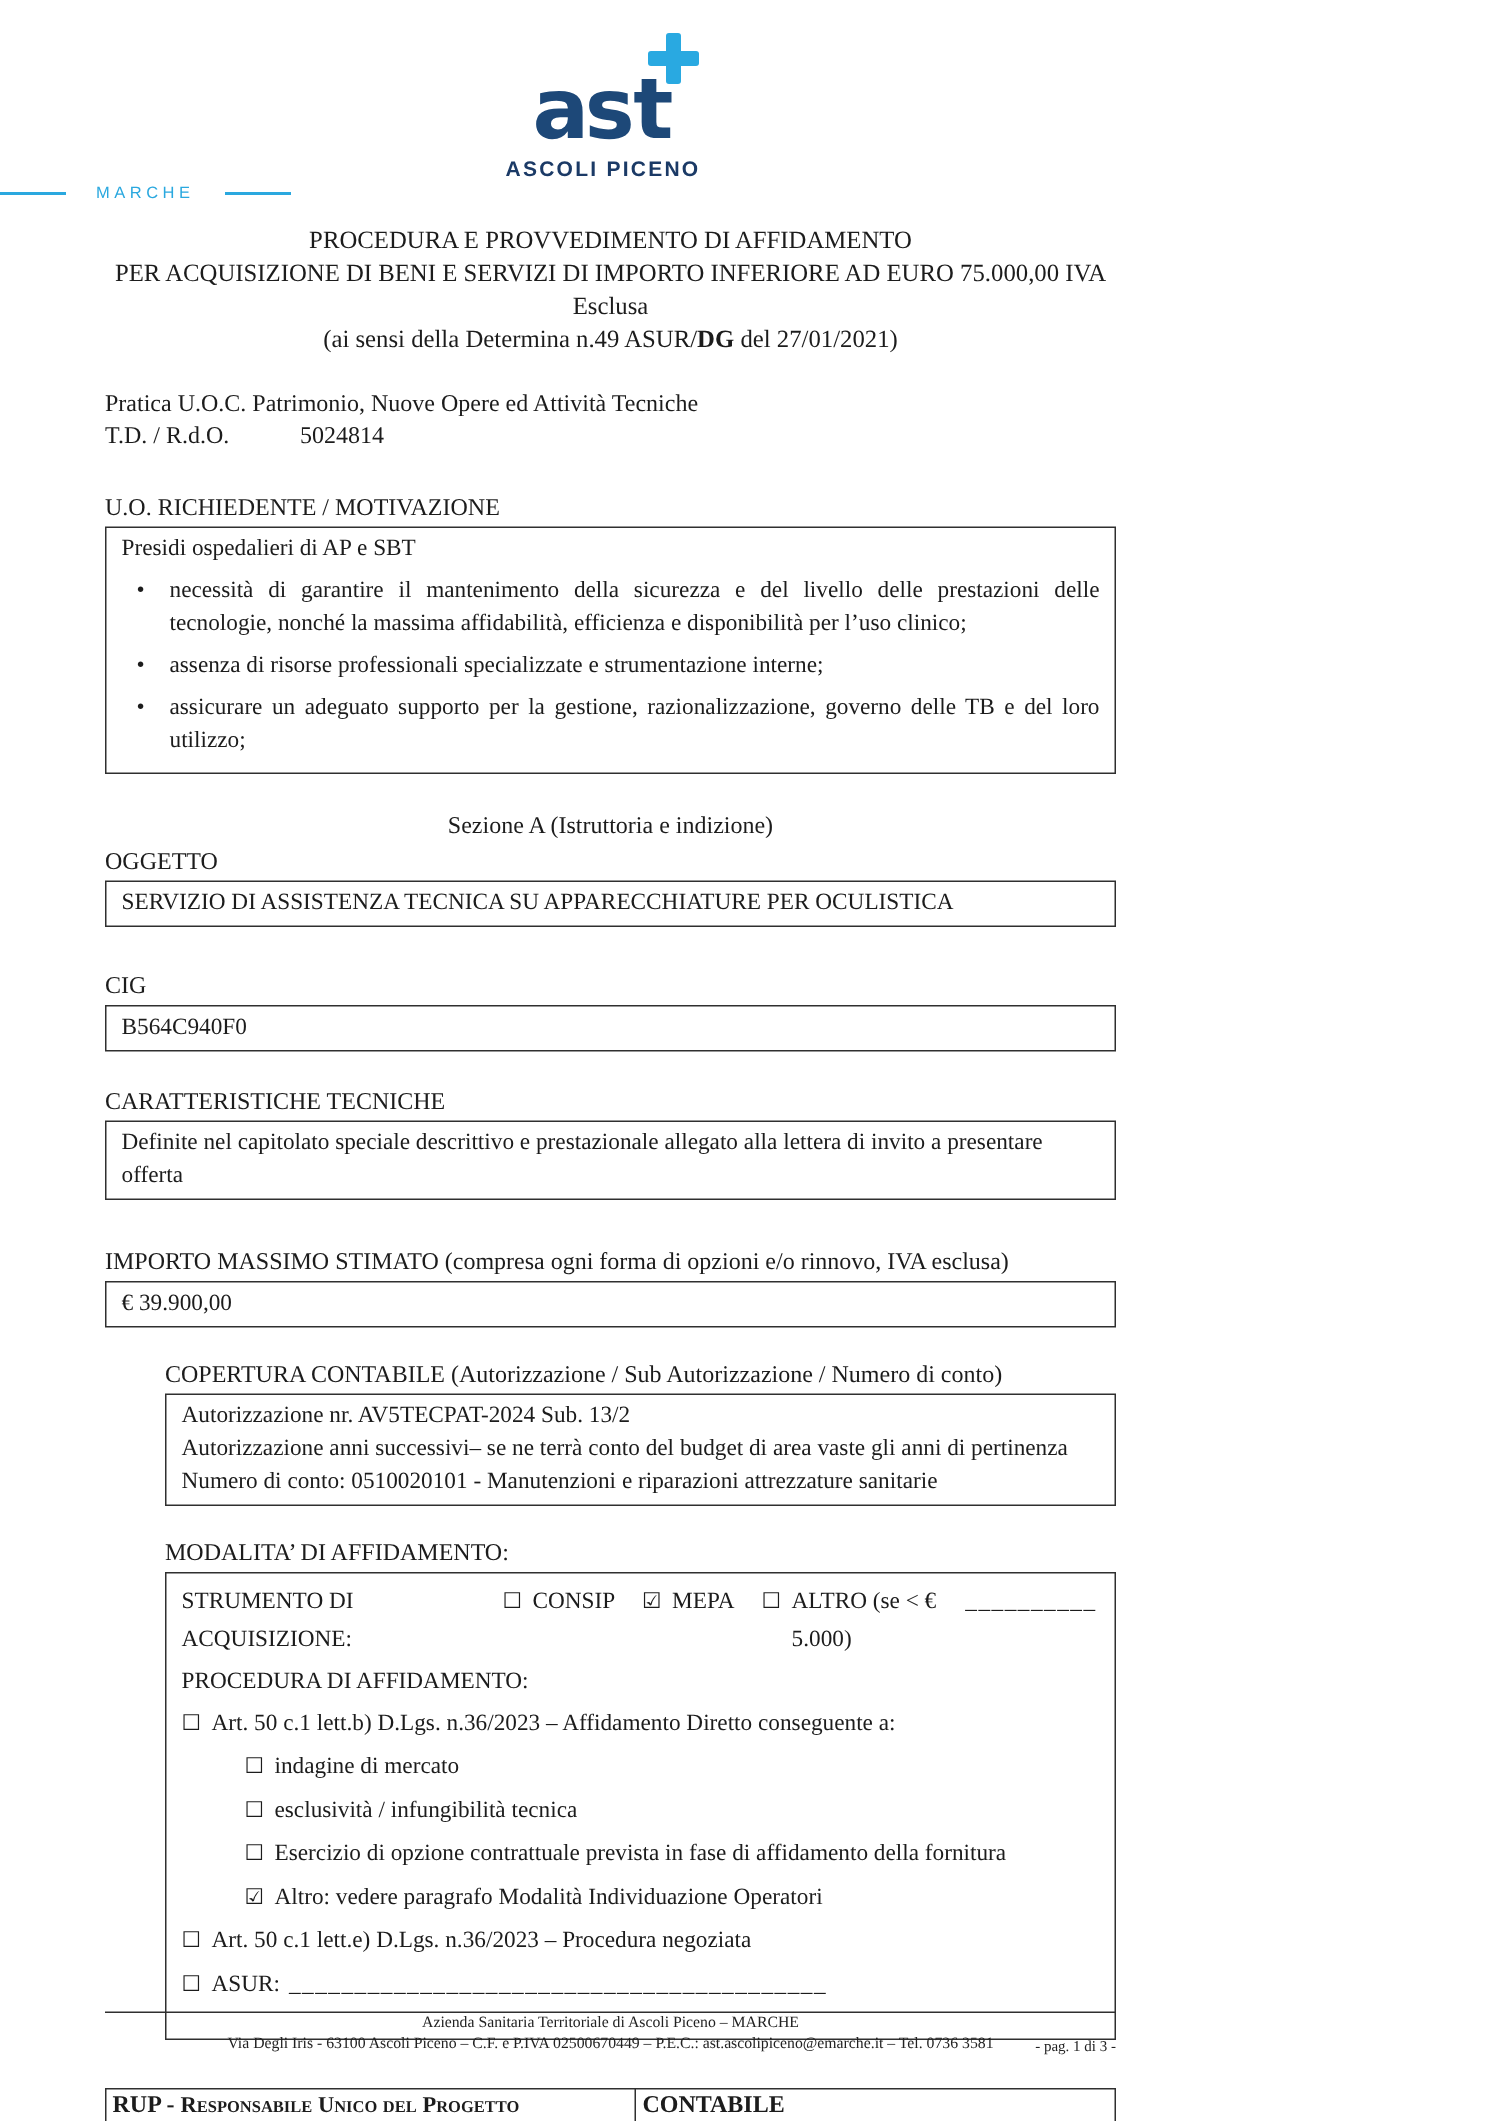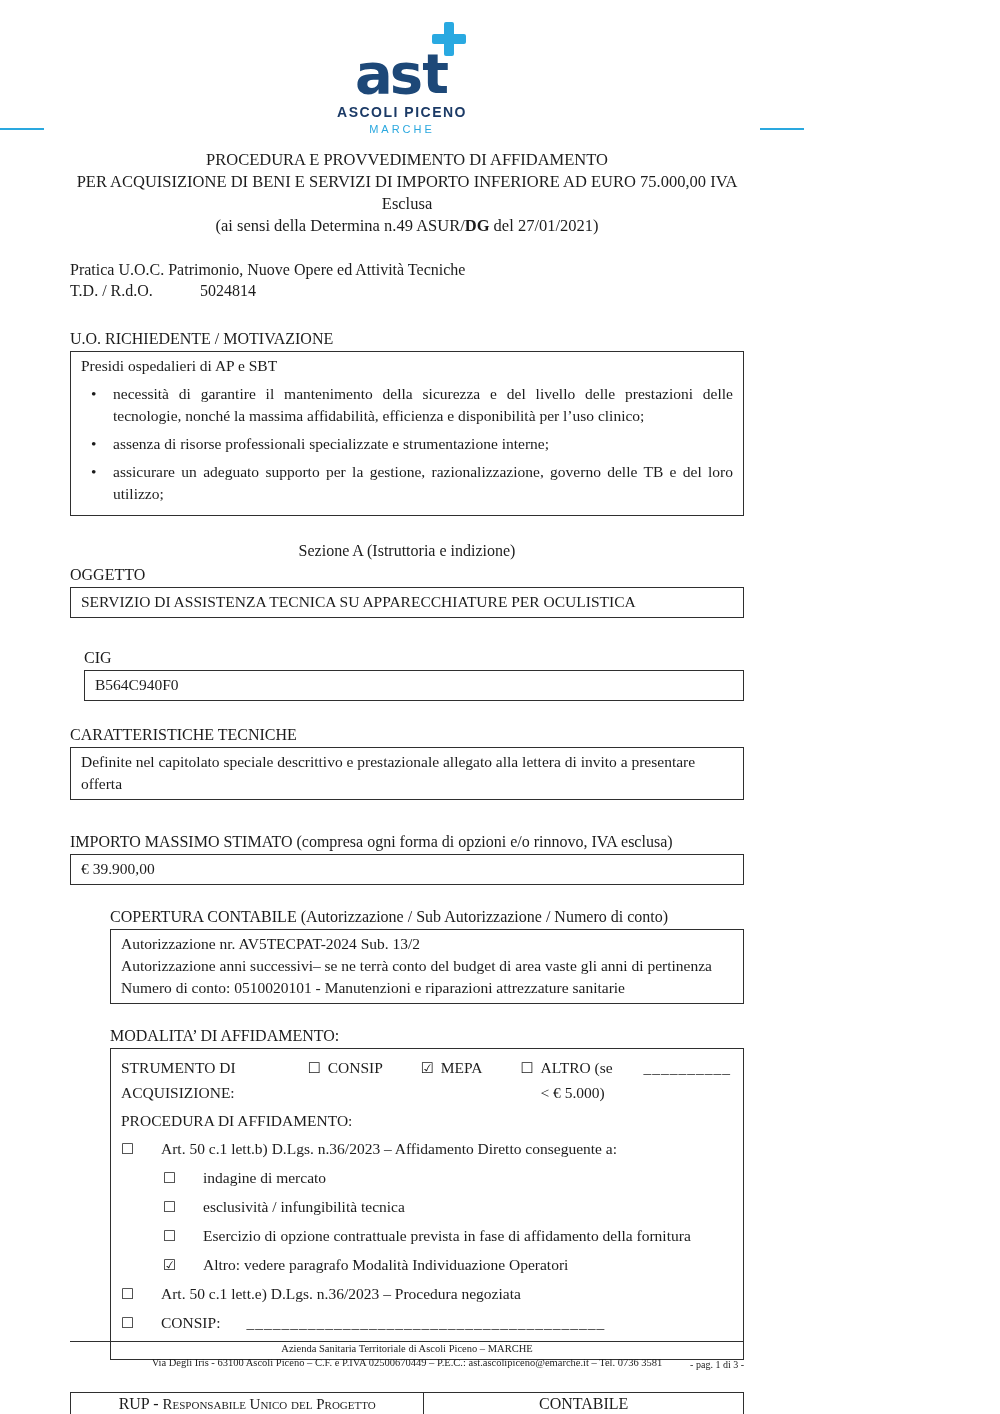--- a/index.html
+++ b/index.html
@@ -26,21 +26,21 @@
   .t-col { position: relative; display: inline-block; margin-left: 2px; }
   .wm-t { font-size: 56px; color: #1d4878; }
   .plus-icon { position: absolute; top: -24px; left: 10px; width: 34px; height: 34px; }
   .plus-icon .bar-h, .plus-icon .bar-v { position: absolute; background: #29a9e1; border-radius: 2px; }
   .plus-icon .bar-h { left: 0; top: 12px; width: 34px; height: 10px; }
   .plus-icon .bar-v { left: 12px; top: 0; width: 10px; height: 34px; }
   .logo-org {
     margin-top: 2px; font-family: "Liberation Sans", sans-serif;
     font-weight: bold; font-size: 14px; letter-spacing: 1.5px; color: #1b3a66;
   }
-  .logo-region-row { margin-top: 3px; display: flex; justify-content: space-between; align-items: center; gap: 4px; }
+  .logo-region-row { margin-top: 3px; display: flex; justify-content: flex-start; align-items: center; gap: 20px; }
   .logo-region-row .rule { width: 44px; height: 2px; background: #2aa8df; }
   .logo-region {
     font-family: "Liberation Sans", sans-serif; font-size: 11px;
     letter-spacing: 3px; color: #2aa8df;
   }
 
   
   .doc-title { margin-top: 14px; text-align: center; font-size: 16.5px; line-height: 22px; }
   .doc-title .bold { font-weight: bold; }
 
@@ -53,50 +53,50 @@
   .section { margin-top: 0; }
   .sec-heading { font-size: 16px; line-height: 20px; }
   .box {
     border: 1.4px solid #2f2f2f;
     padding: 3px 10px 4px 10px;
     font-size: 15.5px; line-height: 22px;
     margin-top: 2px;
   }
 
   .mt28 { margin-top: 28px; }
-  .mt30 { margin-top: 30px; margin-left: 14px; }
+  .mt30 { margin-top: 30px; }
   .mt24 { margin-top: 24px; }
   .mt32 { margin-top: 32px; }
   .mt22 { margin-top: 22px; padding-left: 40px; }
 
   .sezione-a { margin-top: 26px; text-align: center; font-size: 16px; }
   .oggetto-heading { margin-top: 5px; }
 
   
   .bullet-row { display: flex; margin: 6px 0 6px 10px; }
   .bullet-dot { width: 22px; flex: 0 0 22px; text-align: left; }
   .bullet-text { flex: 1; text-align: justify; }
 
   
   .mod-box { padding: 6px 12px 20px 10px; }
-  .mod-row { display: flex; align-items: baseline; margin-bottom: 3px; line-height: 25px; gap: 20px; }
+  .mod-row { display: flex; align-items: baseline; margin-bottom: 3px; line-height: 25px; }
   .mod-row.indent1 { padding-left: 42px; }
   .cb {
     font-family: "DejaVu Sans", sans-serif; font-size: 14.5px;
     margin-right: 7px; flex: 0 0 auto;
   }
   .cb-group { display: inline-flex; align-items: baseline; margin-left: 18px; }
   .strumento-row { display: flex; align-items: baseline; flex-wrap: nowrap; }
   .blank-line { letter-spacing: 1px; }
 
   
   .sig-table { width: 100%; border-collapse: collapse; margin-top: 32px; }
   .sig-table td {
-    border: 1.6px solid #2f2f2f; text-align: center; vertical-align: top;
-    font-size: 16px; padding: 3px 4px;
+    border: 1.6px solid #2f2f2f; vertical-align: top;
+    font-size: 16px; padding: 3px 4px; font-weight: bold;
   }
   .sig-table .hdr td { padding: 2px 4px; }
   .sig-table col.c1 { width: 52.5%; }
   .sig-table .name-cell { height: 76px; padding-top: 5px; }
   .smallcaps { font-variant: small-caps; font-size: 15px; }
 
   
   .footer {
     position: absolute; left: 70px; right: 60px; top: 1341px;
     border-top: 1.5px solid #2f2f2f; 
@@ -243,21 +243,21 @@
         <div class="mod-row indent1">
           <span class="cb">☑</span>
           <span>Altro: vedere paragrafo Modalità Individuazione Operatori</span>
         </div>
         <div class="mod-row">
           <span class="cb">☐</span>
           <span>Art. 50 c.1 lett.e) D.Lgs. n.36/2023 – Procedura negoziata</span>
         </div>
         <div class="mod-row">
           <span class="cb">☐</span>
-          <span>CONSIP:</span>
+          <span>ASUR:</span>
           <span class="blank-line" style="margin-left:6px;">_________________________________________</span>
         </div>
 
       </div>
     </div>
 
     <table class="sig-table">
       <colgroup>
           <col class="c1">
           <col>

